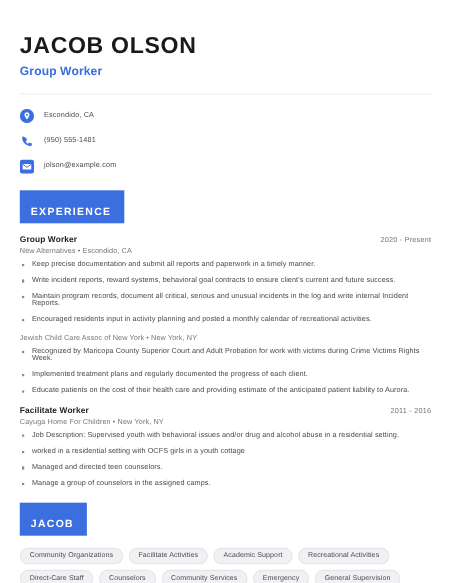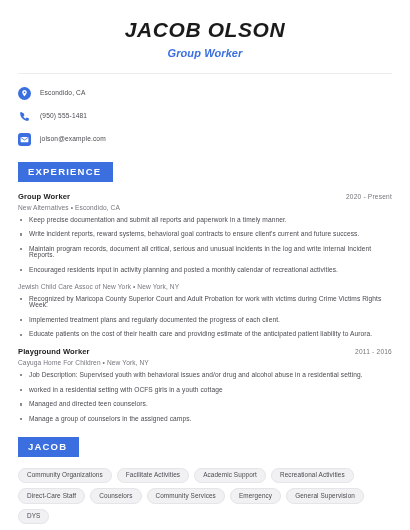--- a/index.html
+++ b/index.html
@@ -16,23 +16,21 @@
     position: relative;
     width: 410px;
     height: 530px;
     background: #ffffff;
     overflow: hidden;
     padding: 0 18px;
   }
 
   
   .header {
-    padding-top: 18px;
-    text-align: center;
-    font-style: italic;
+    padding-top: 30px;
   }
   .full-name {
     font-size: 21px;
     font-weight: 700;
     letter-spacing: 0.6px;
     color: #1a1a1a;
     line-height: 1.15;
   }
   .job-title {
     margin-top: 5px;
@@ -79,21 +77,21 @@
 
   
   .section { margin-top: 14px; }
   .section-badge {
     display: inline-block;
     background: #3b6fe0;
     color: #ffffff;
     font-size: 9.5px;
     font-weight: 700;
     letter-spacing: 1.2px;
-    padding: 5px 12px 5px 10px;
+    padding: 15px 12px 5px 10px;
     line-height: 1;
   }
 
   
   .jobs { margin-top: 10px; }
   .job { margin-bottom: 9px; }
   .job-head {
     display: flex;
     align-items: baseline;
     justify-content: space-between;
@@ -229,21 +227,21 @@
         <div class="job-sub">Jewish Child Care Assoc of New York  •  New York, NY</div>
         <ul class="bullets">
           <li class="bullet">Recognized by Maricopa County Superior Court and Adult Probation for work with victims during Crime Victims Rights Week.</li>
           <li class="bullet">Implemented treatment plans and regularly documented the progress of each client.</li>
           <li class="bullet">Educate patients on the cost of their health care and providing estimate of the anticipated patient liability to Aurora.</li>
         </ul>
       </div>
 
       <div class="job">
         <div class="job-head">
-          <span class="job-role">Playground Worker</span>
+          <span class="job-role">Facilitate Worker</span>
           <span class="job-dates">2011 - 2016</span>
         </div>
         <div class="job-sub">Cayuga Home For Children  •  New York, NY</div>
         <ul class="bullets">
           <li class="bullet">Job Description: Supervised youth with behavioral issues and/or drug and alcohol abuse in a residential setting.</li>
           <li class="bullet">worked in a residential setting with OCFS girls in a youth cottage</li>
           <li class="bullet">Managed and directed teen counselors.</li>
           <li class="bullet">Manage a group of counselors in the assigned camps.</li>
         </ul>
       </div>

